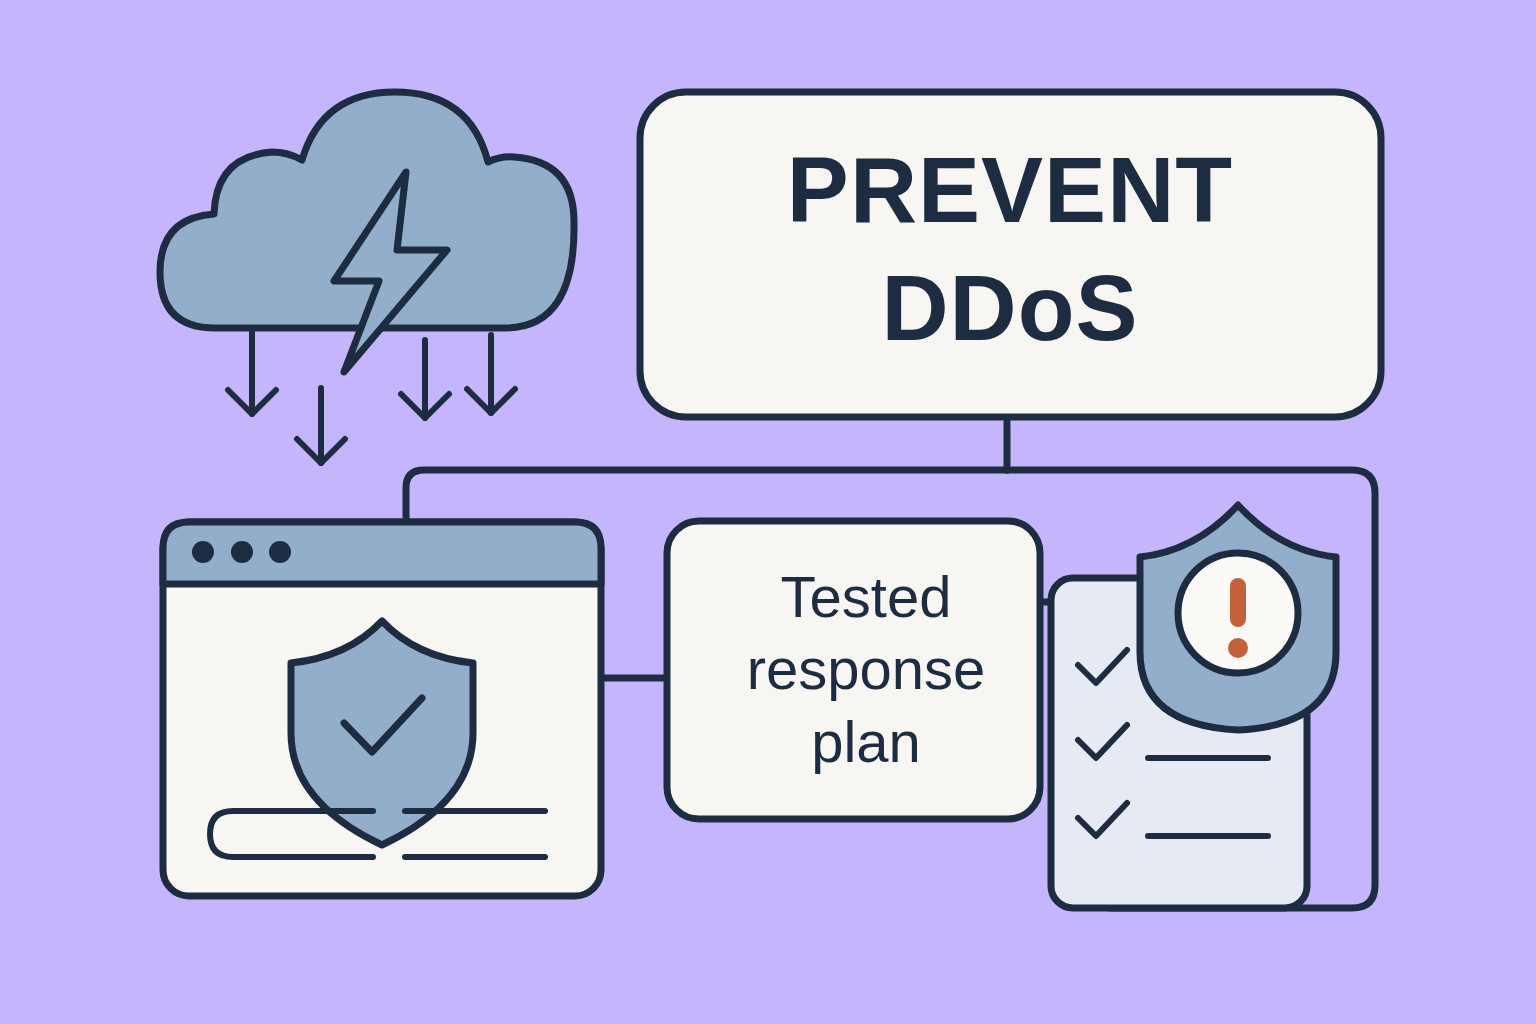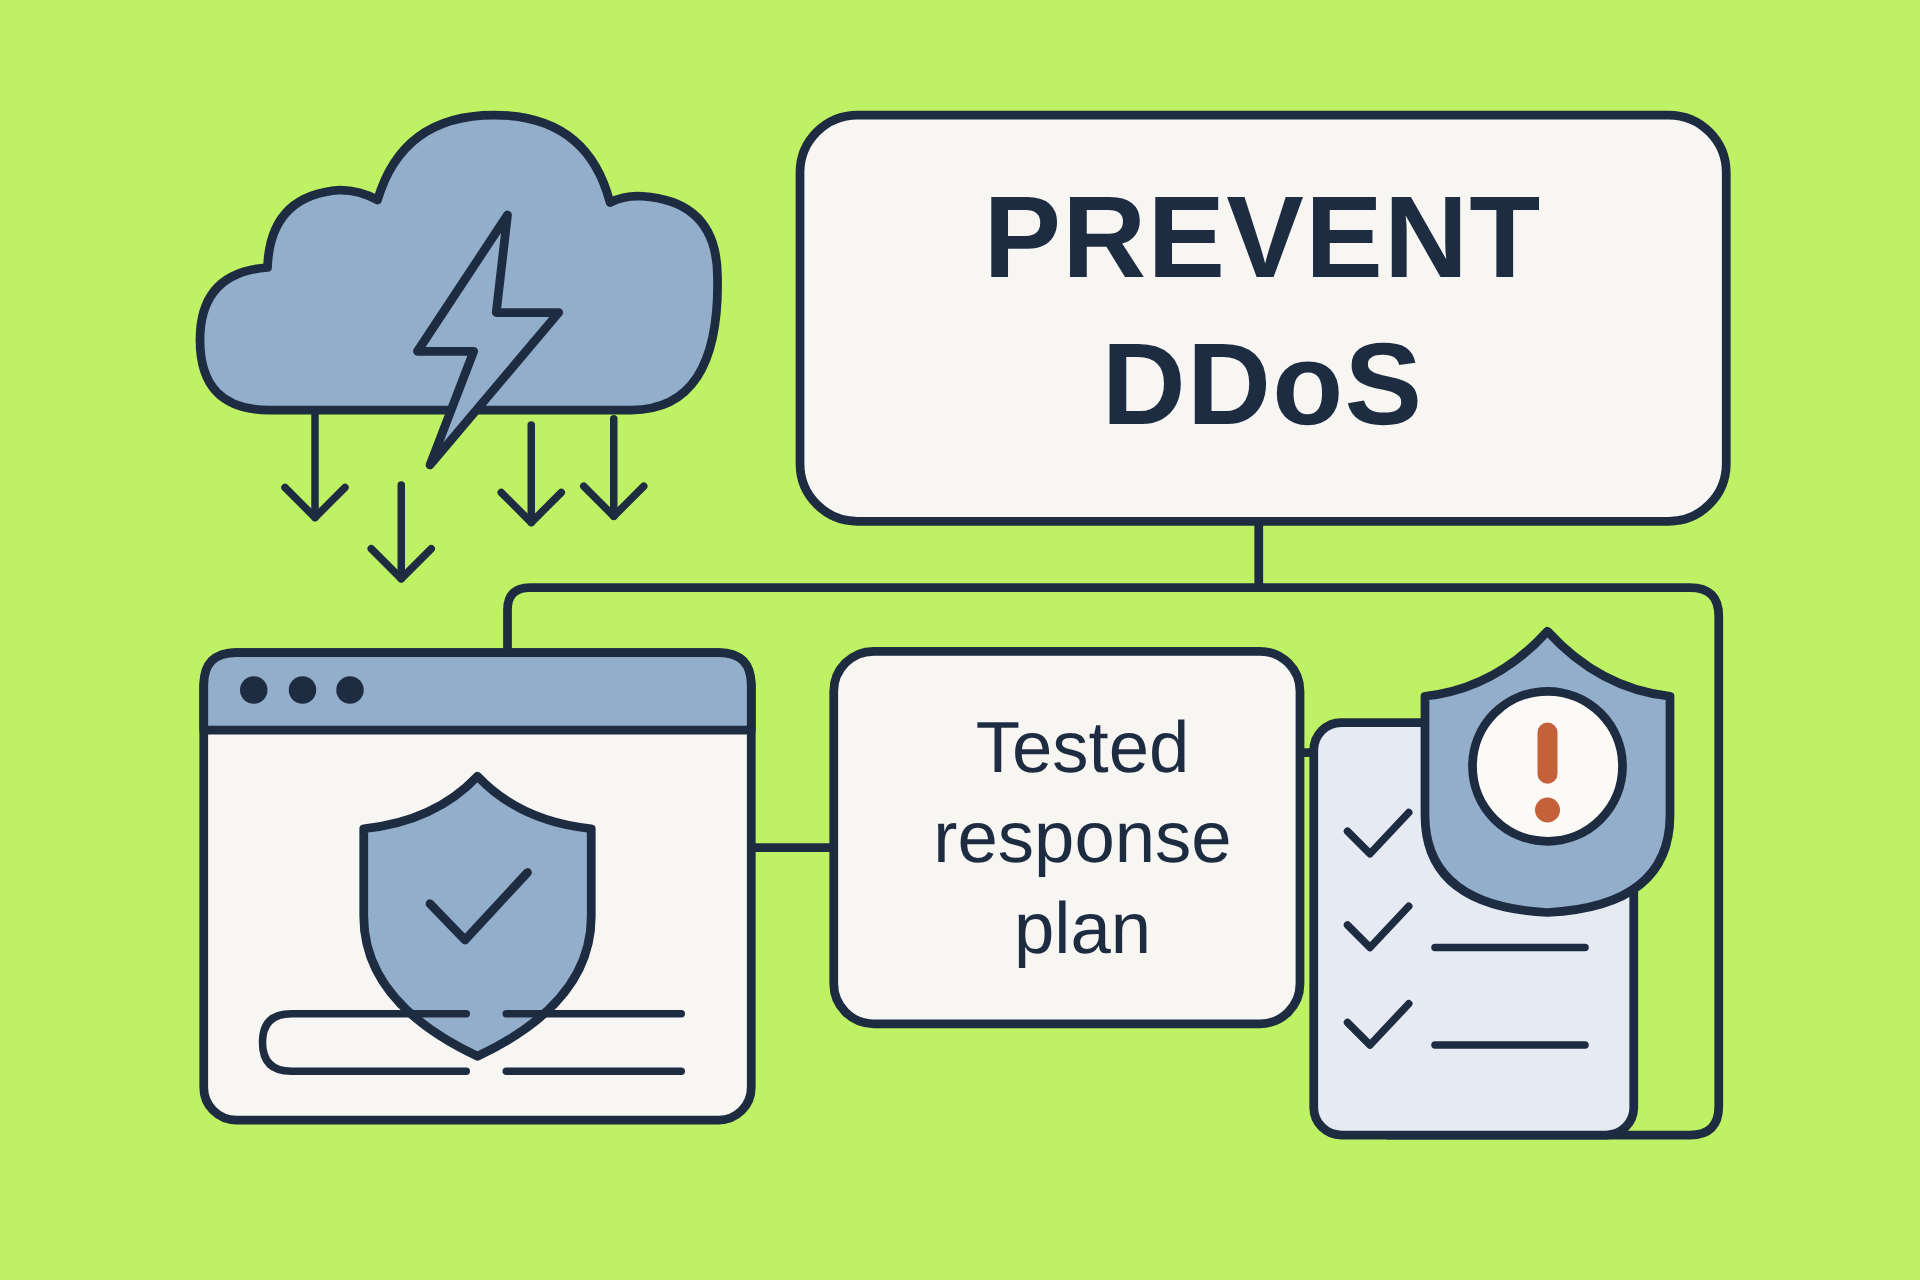--- a/index.html
+++ b/index.html
@@ -10,21 +10,21 @@
   body {
     width: 1536px;
     height: 1024px;
     overflow: hidden;
     font-family: "Liberation Sans", sans-serif;
   }
   #canvas {
     position: relative;
     width: 1536px;
     height: 1024px;
-    background: #bef264;
+    background: #c4b5fd;
   }
   svg#scene {
     position: absolute;
     top: 0; left: 0;
     width: 1536px;
     height: 1024px;
     display: block;
   }
   .stroke {
     fill: none;

